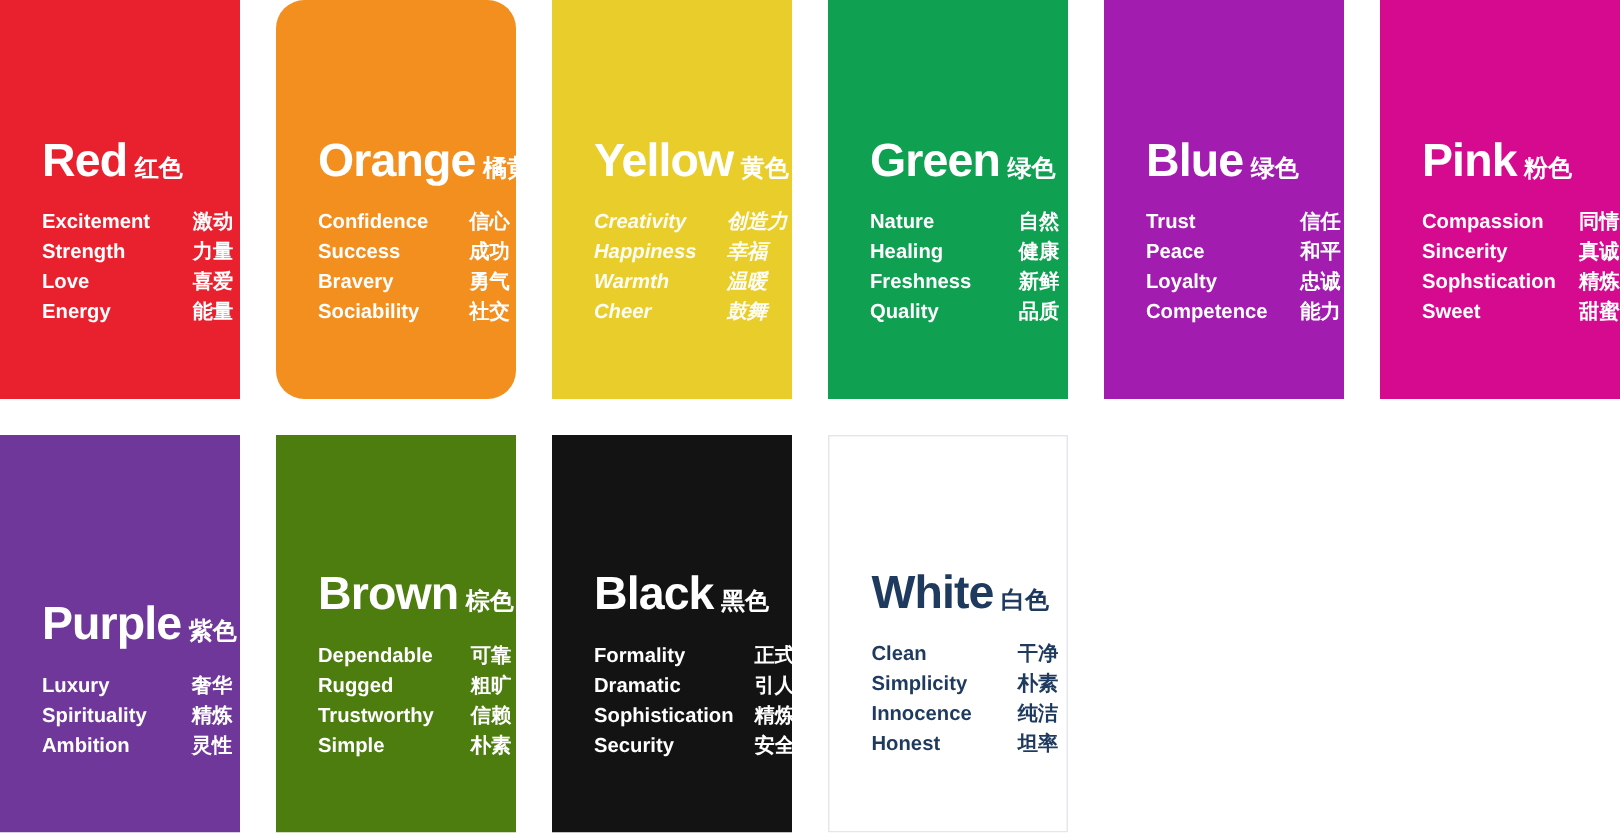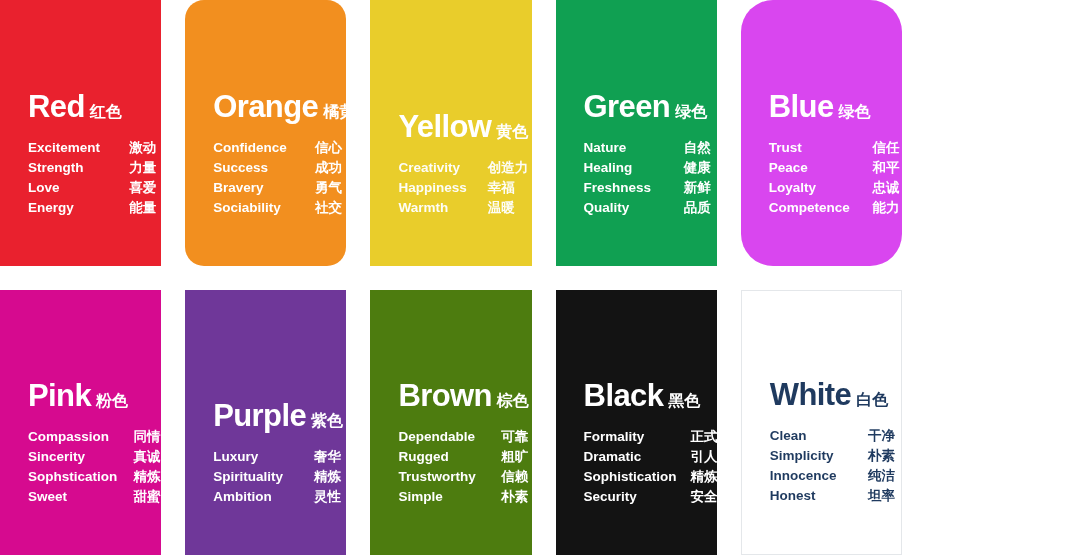--- a/index.html
+++ b/index.html
@@ -8,24 +8,24 @@
   }
   body {
     width: 1080px;
     height: 555px;
     background: #ffffff;
     font-family: "Liberation Sans", "DejaVu Sans", sans-serif;
     overflow: hidden;
   }
 
   #color-grid {
-    width: 902px;
+    width: 1080px;
     height: 555px;
     display: grid;
-    grid-template-columns: repeat(5, 1fr);
+    grid-template-columns: repeat(6, 1fr);
     grid-template-rows: repeat(2, 1fr);
     gap: 24px;
     box-sizing: border-box;
   }
 
   .color-card {
     position: relative;
     box-sizing: border-box;
     display: flex;
     flex-direction: column;
@@ -75,33 +75,33 @@
 
   .attr-en {
     padding-right: 14px !important;
   }
 
   
   .card-red    { background: #e9212e; }
   .card-orange { background: #f28f1f; border-radius: 19px; }
   .card-yellow { background: #e9cd2b; }
   .card-green  { background: #10a052; }
-  .card-blue   { background: #d946ef; border-radius: 32px; }
+  .card-blue   { background: #a21caf; }
   .card-pink   { background: #d60a8f; }
   .card-purple { background: #6f3799; }
   .card-brown  { background: #4d7c0f; }
   .card-black  { background: #131313; }
   .card-white  { background: #ffffff; }
 
   .fg-light .card-name-en,
   .fg-light .card-name-zh,
   .fg-light .attr-table td { color: #ffffff; }
 
   
-  .card-yellow .attr-table td { color: #fdfdf6; }
+  .card-yellow .attr-table td { color: #fdfdf6; font-style: italic; }
 
   .fg-dark .card-name-en,
   .fg-dark .card-name-zh,
   .fg-dark .attr-table td { color: #1f3a5f; }
 </style>
 </head>
 <body>
 
 <div id="color-grid">
     <div class="color-card card-red fg-light">
@@ -168,20 +168,24 @@
             <td class="attr-zh">创造力</td>
           </tr>
           <tr>
             <td class="attr-en">Happiness</td>
             <td class="attr-zh">幸福</td>
           </tr>
           <tr>
             <td class="attr-en">Warmth</td>
             <td class="attr-zh">温暖</td>
           </tr>
+          <tr>
+            <td class="attr-en">Cheer</td>
+            <td class="attr-zh">鼓舞</td>
+          </tr>
         </tbody>
       </table>
     </div>
     <div class="color-card card-green fg-light">
       <div class="card-heading">
         <span class="card-name-en">Green</span>
         <span class="card-name-zh">绿色</span>
       </div>
       <table class="attr-table">
         <tbody>

